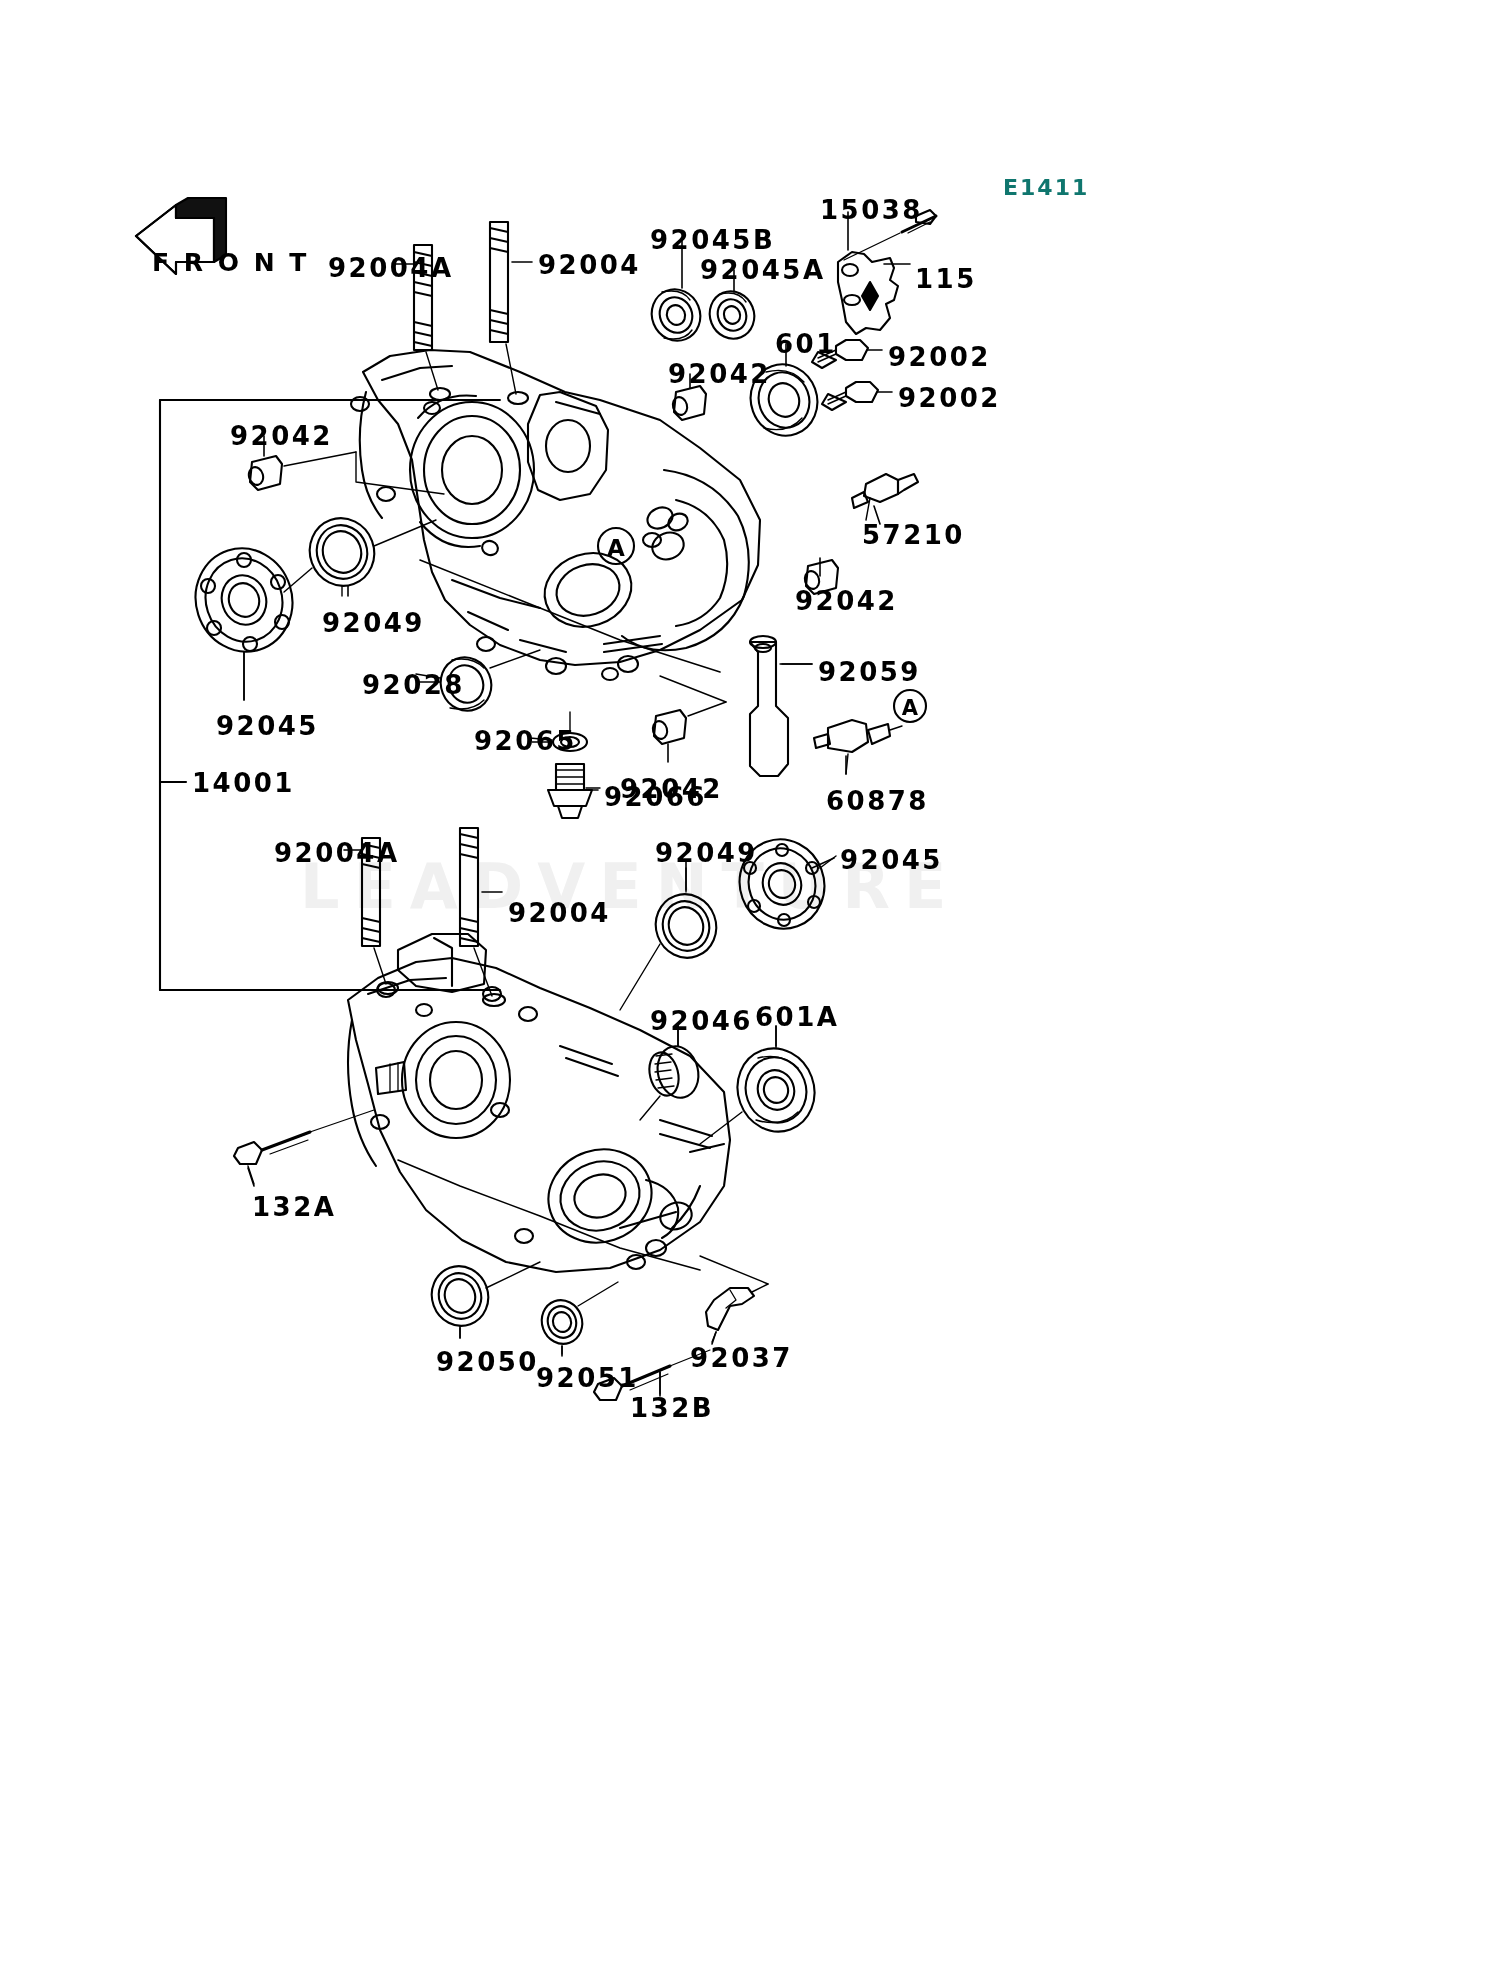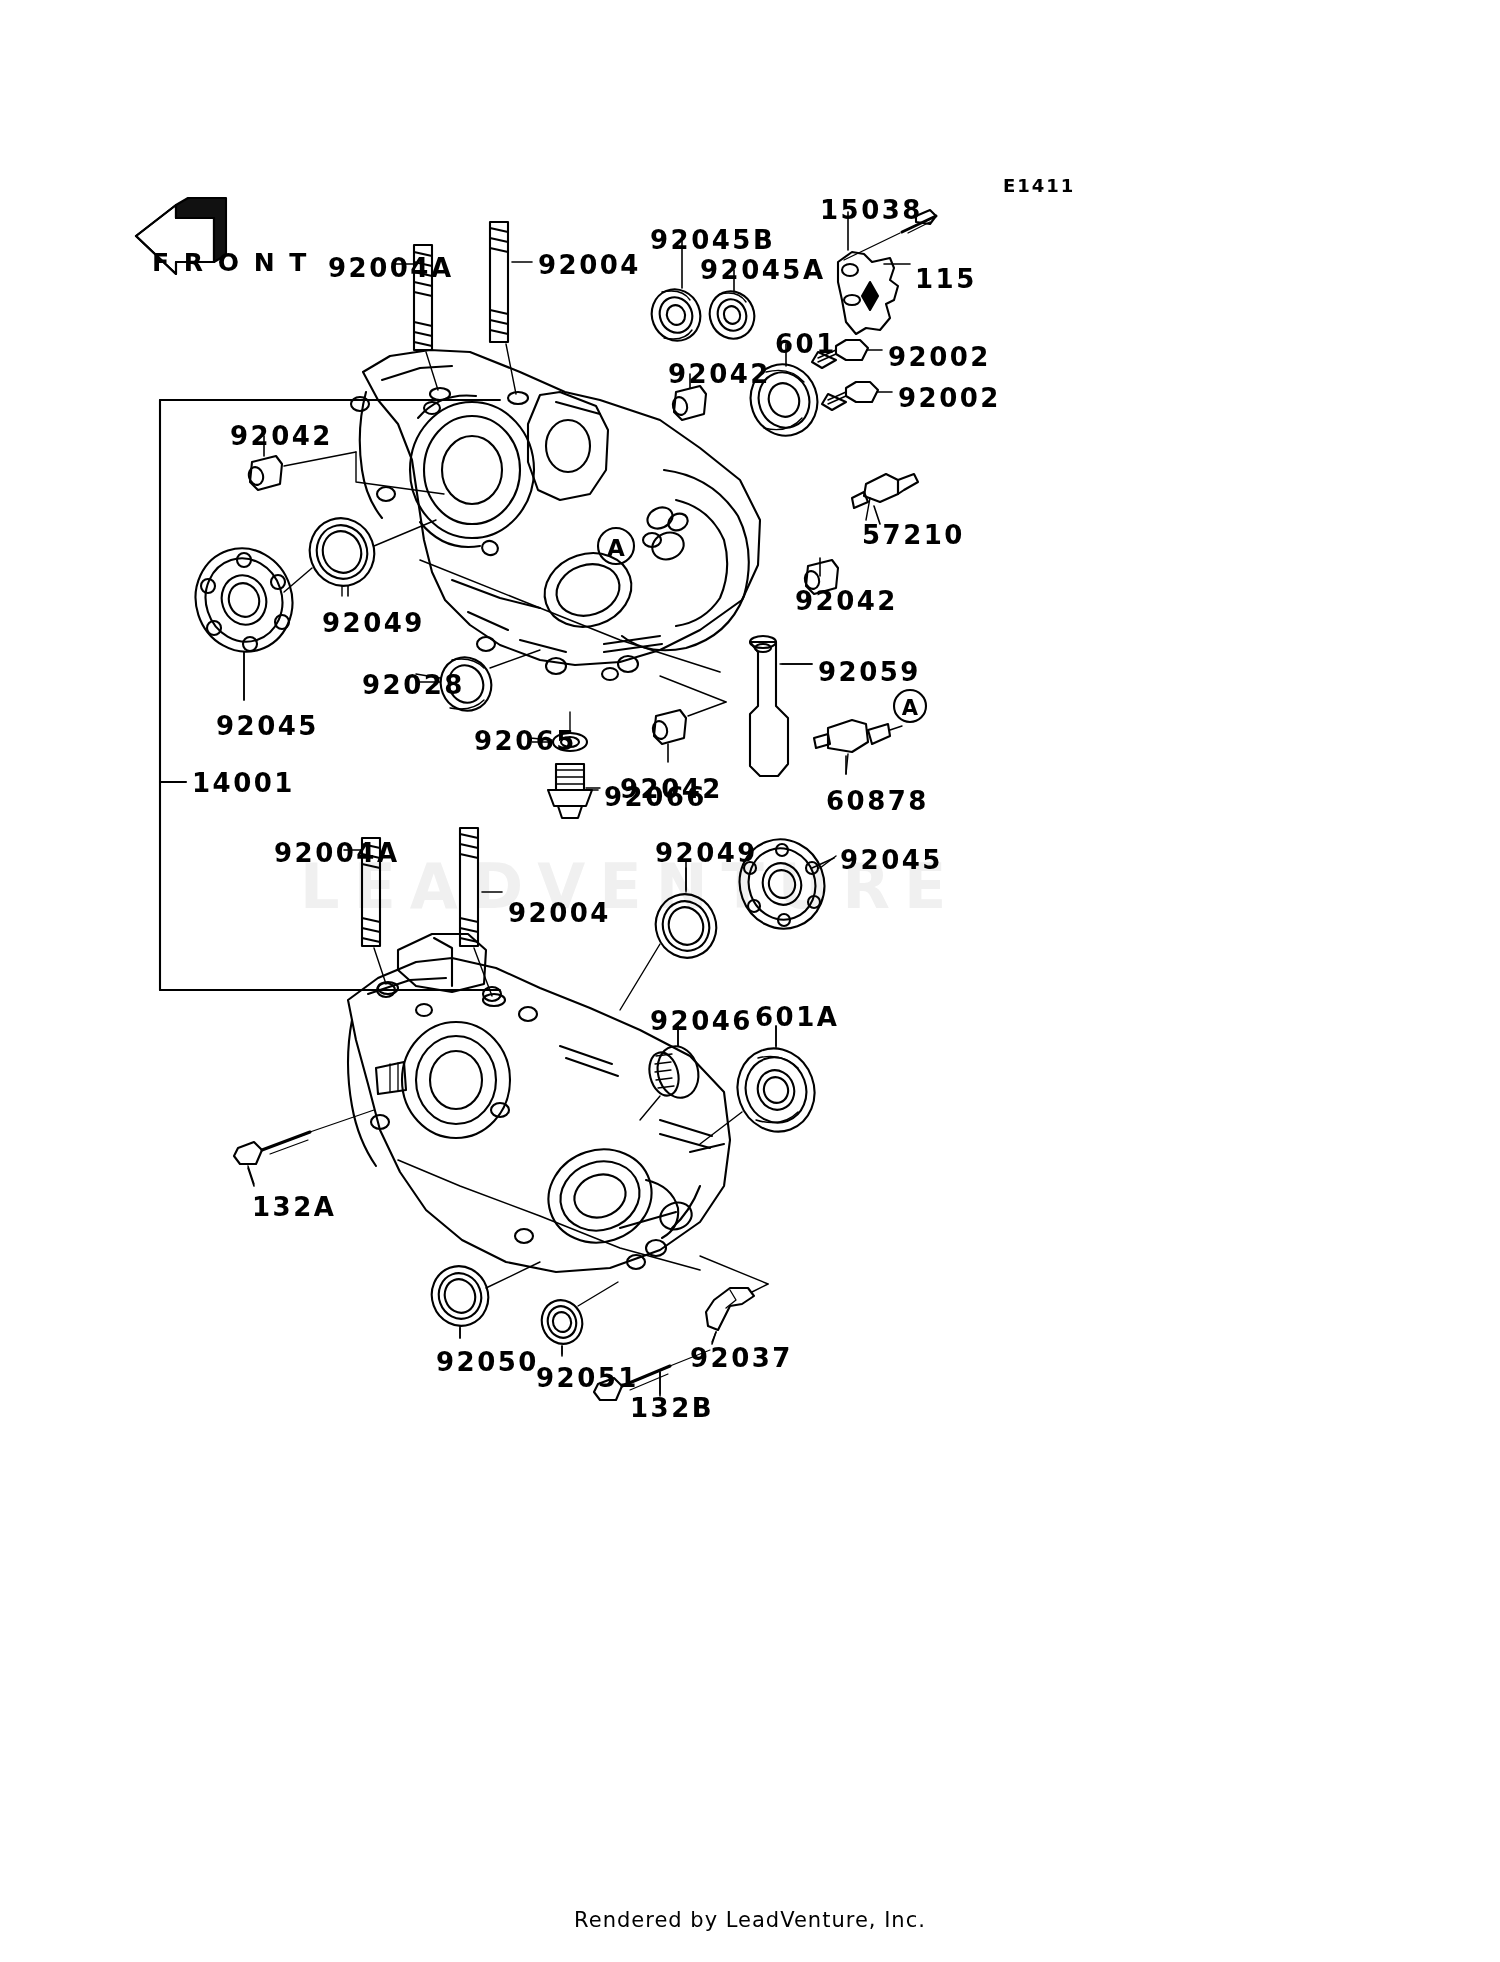--- a/index.html
+++ b/index.html
@@ -3,21 +3,21 @@
 <meta charset="utf-8">
 <style>
   html,body{margin:0;padding:0;background:#ffffff;}
   body{width:1500px;height:1962px;position:relative;overflow:hidden;
        font-family:"DejaVu Sans","Liberation Sans",sans-serif;color:#000;}
   .stage{position:absolute;inset:0;}
   svg{position:absolute;top:0;left:0;width:1500px;height:1962px;}
 
   .lbl{position:absolute;font-weight:bold;font-size:26px;letter-spacing:2.5px;
        white-space:nowrap;color:#000;font-family:"DejaVu Sans","Liberation Sans",sans-serif;}
-  .ref{position:absolute;font-weight:bold;font-size:18px;letter-spacing:2px;color:#000000;}
+  .ref{position:absolute;font-weight:bold;font-size:22px;letter-spacing:2px;color:#0f766e;}
   .foot{position:absolute;left:0;width:1500px;text-align:center;
         font-size:21px;letter-spacing:1px;color:#000;}
   .wm{position:absolute;font-weight:bold;letter-spacing:14px;
       color:#f0f0f0;font-size:62px;user-select:none;}
 </style>
 </head>
 <body>
 
 <div class="stage">
 
@@ -456,14 +456,13 @@
   <div class="lbl" style="left:655px;top:838px;">92049</div>
   <div class="lbl" style="left:840px;top:845px;">92045</div>
   <div class="lbl" style="left:650px;top:1006px;">92046</div>
   <div class="lbl" style="left:755px;top:1002px;">601A</div>
   <div class="lbl" style="left:252px;top:1192px;">132A</div>
   <div class="lbl" style="left:436px;top:1347px;">92050</div>
   <div class="lbl" style="left:536px;top:1363px;">92051</div>
   <div class="lbl" style="left:690px;top:1343px;">92037</div>
   <div class="lbl" style="left:630px;top:1393px;">132B</div>
 
-  <div class="foot" style="top:1908px;">Rendered by LeadVenture, Inc.</div>
 </div>
 
 </body></html>

